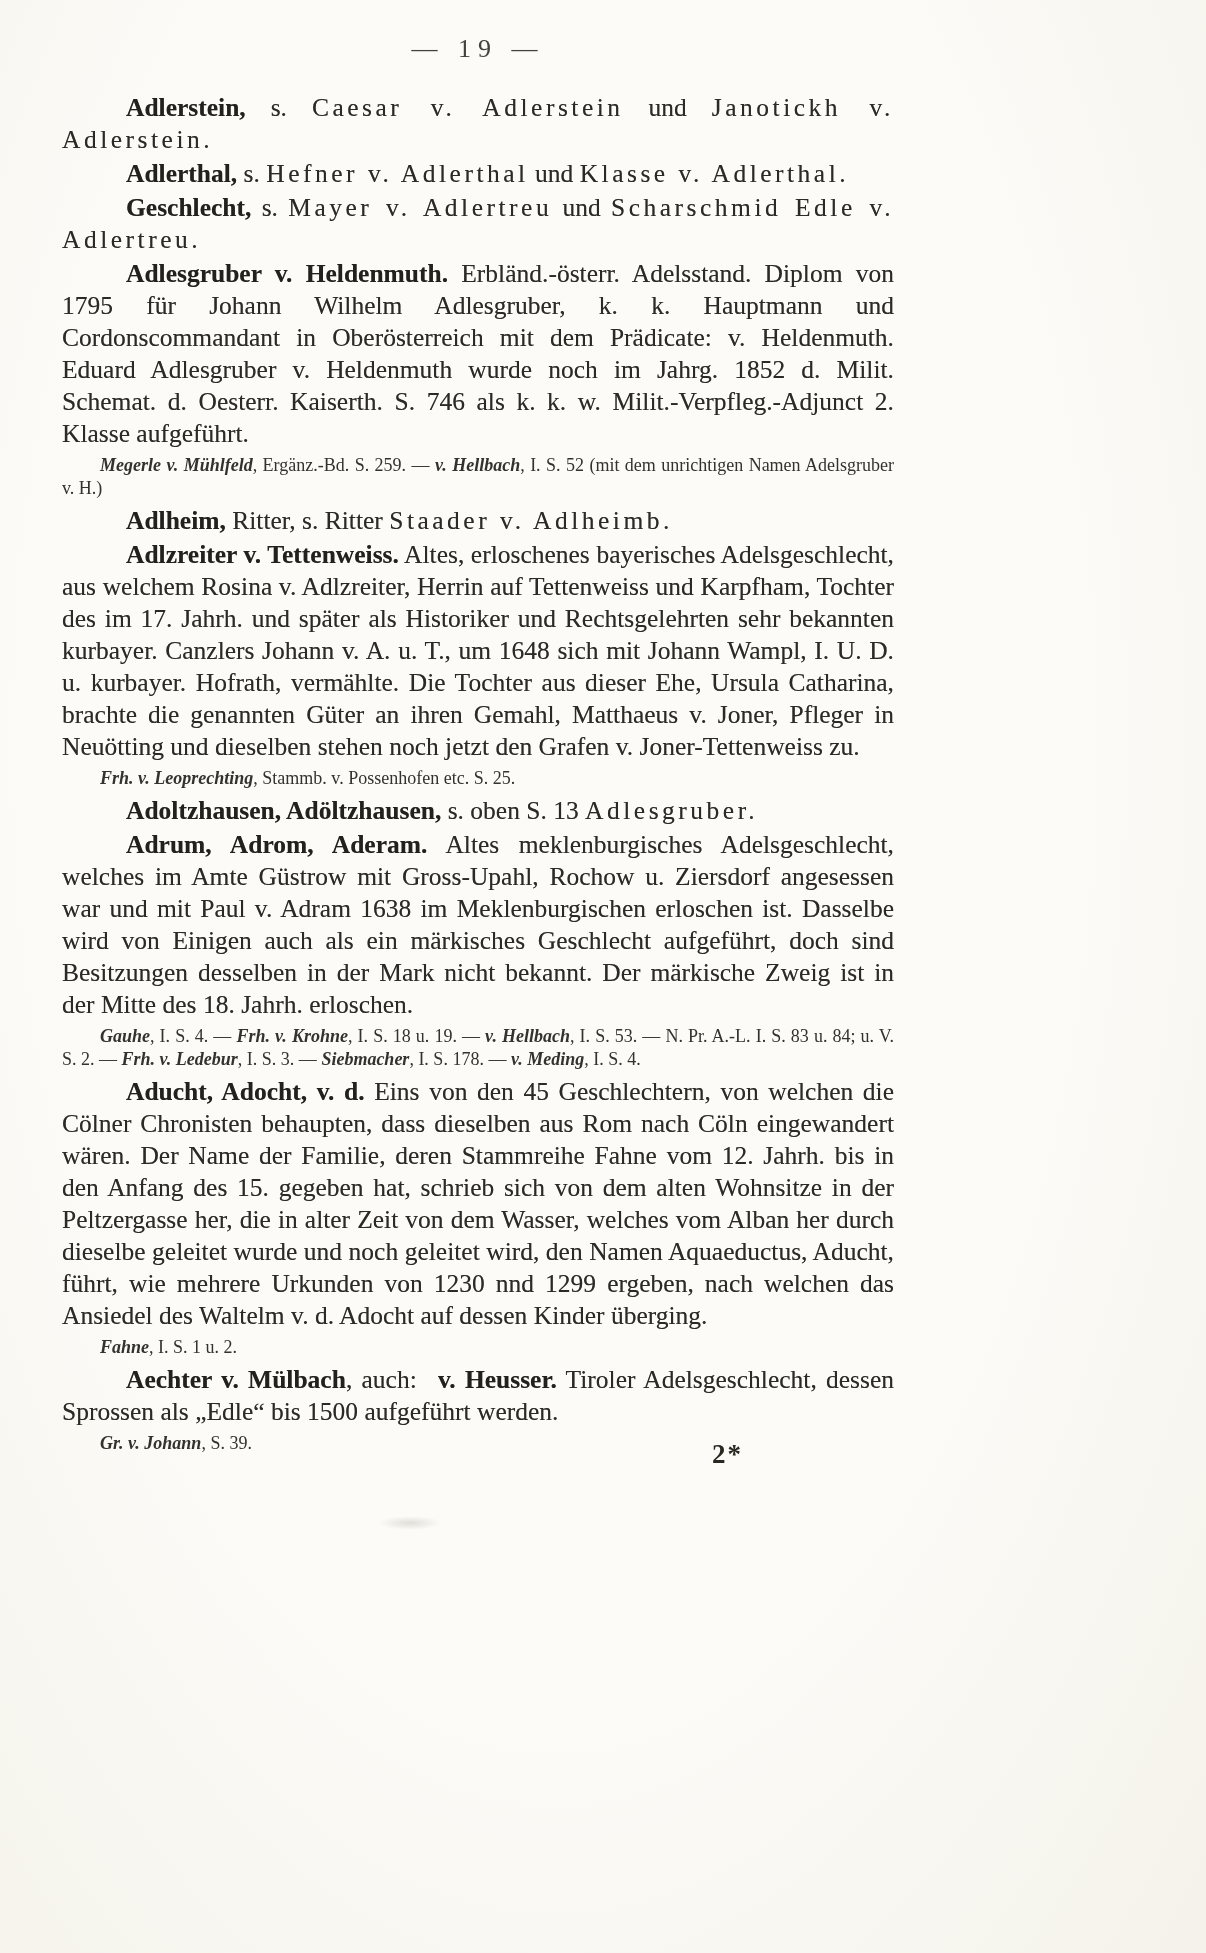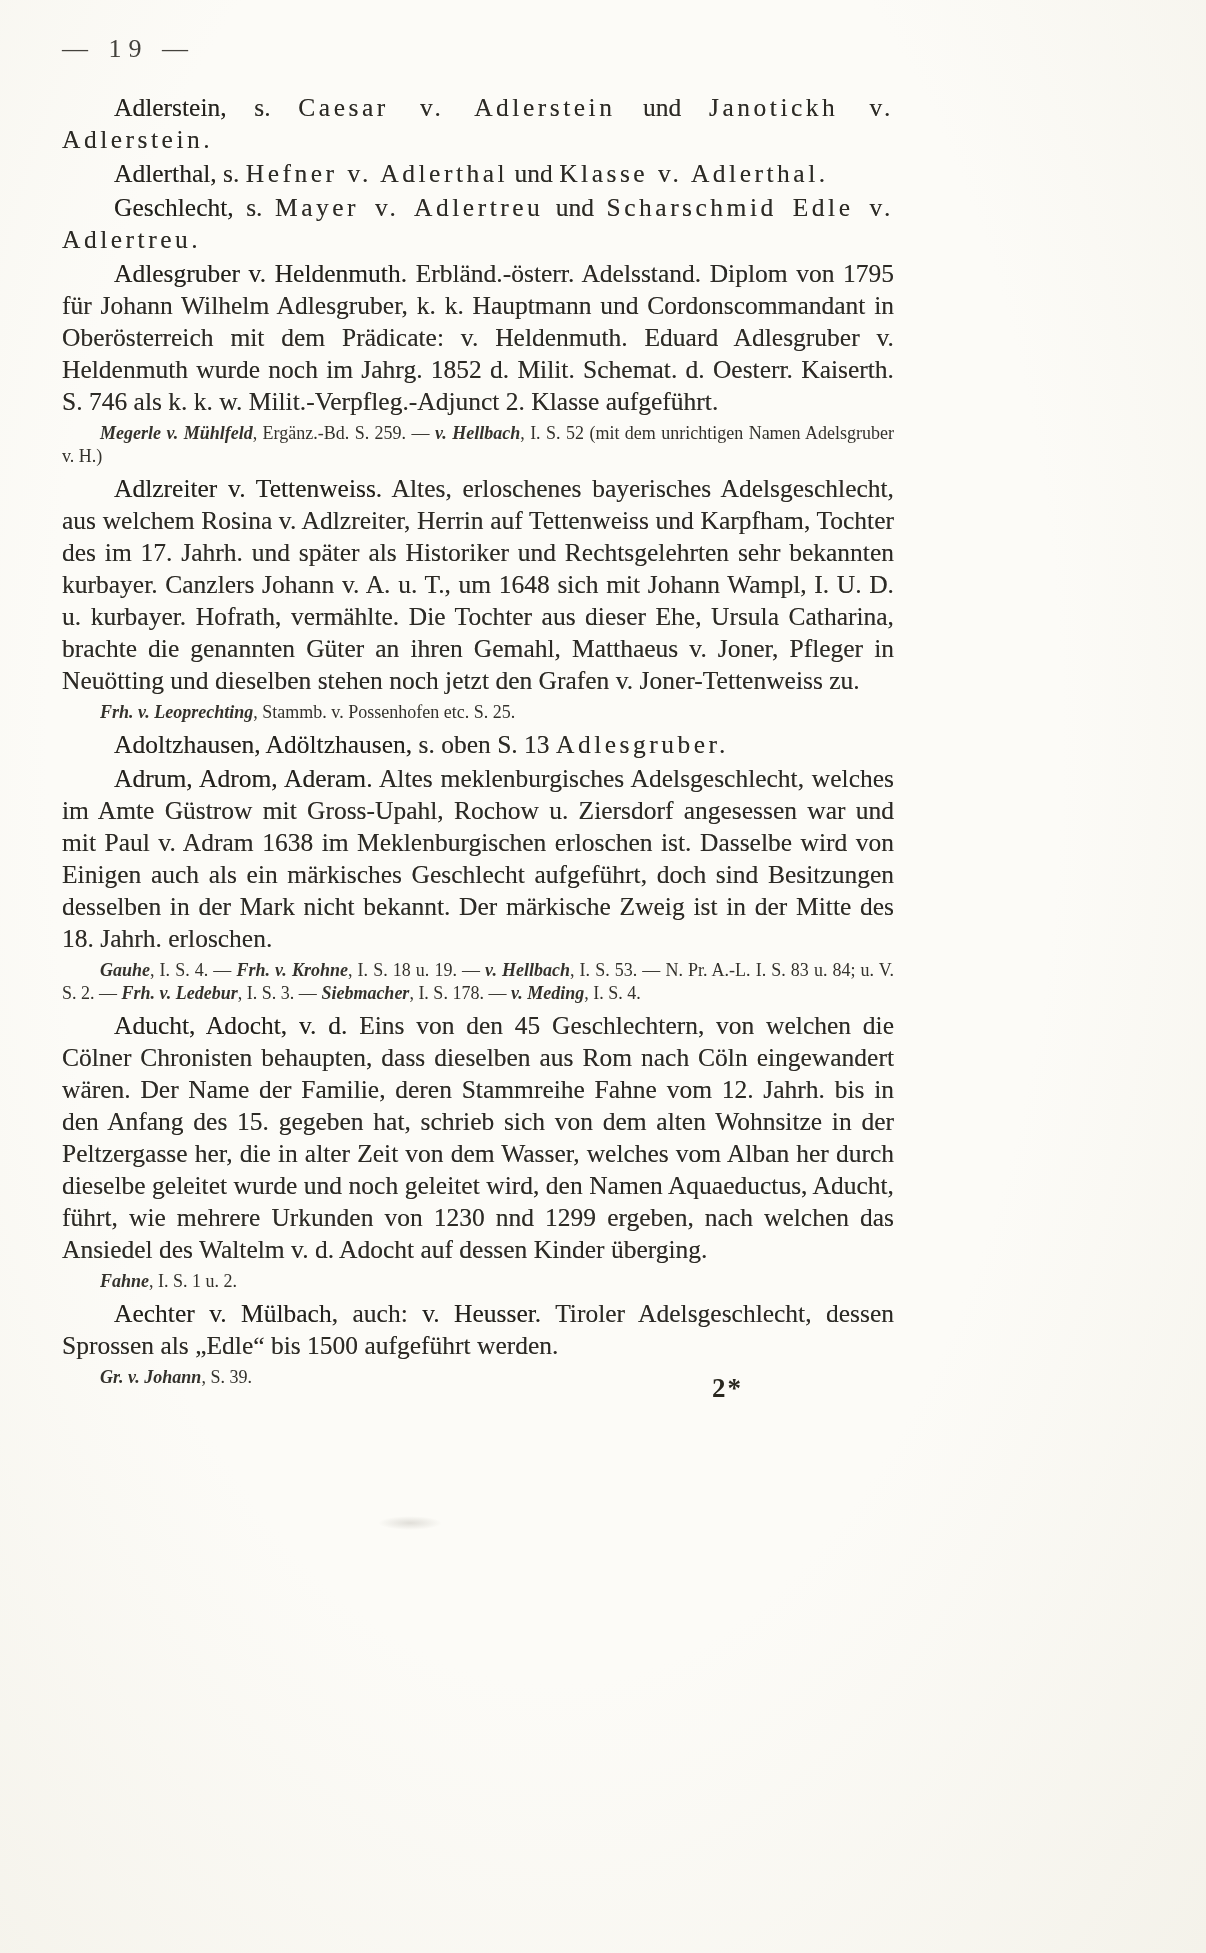--- a/index.html
+++ b/index.html
@@ -11,20 +11,21 @@
   }
   .page {
     position:relative;
     width:1206px; height:1953px;
     background: radial-gradient(ellipse at 46% 38%, #fcfbf7 55%, #f4f2ea 100%);
     color:#2c2a25;
     overflow:hidden;
   }
   .page-header {
     position:absolute; top:34px; left:62px; width:832px;
+    text-align:center;
     font-size:26px; letter-spacing:7px; color:#44423c;
   }
   .content {
     position:absolute; top:90px; left:62px; width:832px;
   }
   .text-block {
     font-size:25.5px; line-height:32px;
     text-align:justify;
     hyphens:auto; -webkit-hyphens:auto;
     color:#2c2a25;
@@ -33,21 +34,21 @@
     text-indent:52px;
     margin:2px 0 0 0;
     text-shadow:0 0 0.5px rgba(42,40,34,0.45);
   }
   p.citation {
     font-size:18px; line-height:23px;
     text-indent:38px;
     margin:4px 0 5px 0;
     color:#34322c;
   }
-  .seg-b { font-weight:normal; color:#23211c; }
+  .seg-b { font-weight:bold; color:#23211c;margin-left:12px; }
   .seg-s { letter-spacing:3.5px; }
   .seg-i { font-style:italic;font-weight:bold; }
   .footer-row {
     margin-top:-21px;
     padding-left:650px;
     height:34px;
   }
   .sig {
     font-size:27px; font-weight:bold; letter-spacing:2px; color:#29271f;
   }
@@ -63,20 +64,21 @@
 <div class="page">
   <div class="page-header">— 19 —</div>
 
   <div class="content">
     <div class="text-block">
         <p class="entry"><span class="seg-b">Adlerstein,</span><span> s. </span><span class="seg-s">Caesar v. Adlerstein</span><span> und </span><span class="seg-s">Janotickh v. Adlerstein.</span></p>
         <p class="entry"><span class="seg-b">Adlerthal,</span><span> s. </span><span class="seg-s">Hefner v. Adlerthal</span><span> und </span><span class="seg-s">Klasse v. Adlerthal.</span></p>
         <p class="entry"><span class="seg-b">Geschlecht,</span><span> s. </span><span class="seg-s">Mayer v. Adlertreu</span><span> und </span><span class="seg-s">Scharschmid Edle v. Adlertreu.</span></p>
         <p class="entry"><span class="seg-b">Adlesgruber v. Heldenmuth.</span><span> Erbländ.-österr. Adelsstand. Diplom von 1795 für Johann Wilhelm Adlesgruber, k. k. Hauptmann und Cordonscommandant in Oberösterreich mit dem Prädicate: v. Heldenmuth. Eduard Adlesgruber v. Heldenmuth wurde noch im Jahrg. 1852 d. Milit. Schemat. d. Oesterr. Kaiserth. S. 746 als k. k. w. Milit.-Verpfleg.-Adjunct 2. Klasse aufgeführt.</span></p>
         <p class="citation"><span class="seg-i">Megerle v. Mühlfeld</span><span>, Ergänz.-Bd. S. 259. — </span><span class="seg-i">v. Hellbach</span><span>, I. S. 52 (mit dem unrichtigen Namen Adelsgruber v. H.)</span></p>
+        <p class="entry"><span class="seg-b">Adlheim,</span><span> Ritter, s. Ritter </span><span class="seg-s">Staader v. Adlheimb.</span></p>
         <p class="entry"><span class="seg-b">Adlzreiter v. Tettenweiss.</span><span> Altes, erloschenes bayerisches Adelsgeschlecht, aus welchem Rosina v. Adlzreiter, Herrin auf Tettenweiss und Karpfham, Tochter des im 17. Jahrh. und später als Historiker und Rechtsgelehrten sehr bekannten kurbayer. Canzlers Johann v. A. u. T., um 1648 sich mit Johann Wampl, I. U. D. u. kurbayer. Hofrath, vermählte. Die Tochter aus dieser Ehe, Ursula Catharina, brachte die genannten Güter an ihren Gemahl, Matthaeus v. Joner, Pfleger in Neuötting und dieselben stehen noch jetzt den Grafen v. Joner-Tettenweiss zu.</span></p>
         <p class="citation"><span class="seg-i">Frh. v. Leoprechting</span><span>, Stammb. v. Possenhofen etc. S. 25.</span></p>
         <p class="entry"><span class="seg-b">Adoltzhausen, Adöltzhausen,</span><span> s. oben S. 13 </span><span class="seg-s">Adlesgruber.</span></p>
         <p class="entry"><span class="seg-b">Adrum, Adrom, Aderam.</span><span> Altes meklenburgisches Adelsgeschlecht, welches im Amte Güstrow mit Gross-Upahl, Rochow u. Ziersdorf angesessen war und mit Paul v. Adram 1638 im Meklenburgischen erloschen ist. Dasselbe wird von Einigen auch als ein märkisches Geschlecht aufgeführt, doch sind Besitzungen desselben in der Mark nicht bekannt. Der märkische Zweig ist in der Mitte des 18. Jahrh. erloschen.</span></p>
         <p class="citation"><span class="seg-i">Gauhe</span><span>, I. S. 4. — </span><span class="seg-i">Frh. v. Krohne</span><span>, I. S. 18 u. 19. — </span><span class="seg-i">v. Hellbach</span><span>, I. S. 53. — N. Pr. A.-L. I. S. 83 u. 84; u. V. S. 2. — </span><span class="seg-i">Frh. v. Ledebur</span><span>, I. S. 3. — </span><span class="seg-i">Siebmacher</span><span>, I. S. 178. — </span><span class="seg-i">v. Meding</span><span>, I. S. 4.</span></p>
         <p class="entry"><span class="seg-b">Aducht, Adocht, v. d.</span><span> Eins von den 45 Geschlechtern, von welchen die Cölner Chronisten behaupten, dass dieselben aus Rom nach Cöln eingewandert wären. Der Name der Familie, deren Stammreihe Fahne vom 12. Jahrh. bis in den Anfang des 15. gegeben hat, schrieb sich von dem alten Wohnsitze in der Peltzergasse her, die in alter Zeit von dem Wasser, welches vom Alban her durch dieselbe geleitet wurde und noch geleitet wird, den Namen Aquaeductus, Aducht, führt, wie mehrere Urkunden von 1230 nnd 1299 ergeben, nach welchen das Ansiedel des Waltelm v. d. Adocht auf dessen Kinder überging.</span></p>
         <p class="citation"><span class="seg-i">Fahne</span><span>, I. S. 1 u. 2.</span></p>
         <p class="entry"><span class="seg-b">Aechter v. Mülbach</span><span>, auch: </span><span class="seg-b">v. Heusser.</span><span> Tiroler Adelsgeschlecht, dessen Sprossen als „Edle“ bis 1500 aufgeführt werden.</span></p>
         <p class="citation"><span class="seg-i">Gr. v. Johann</span><span>, S. 39.</span></p>
       </div>

